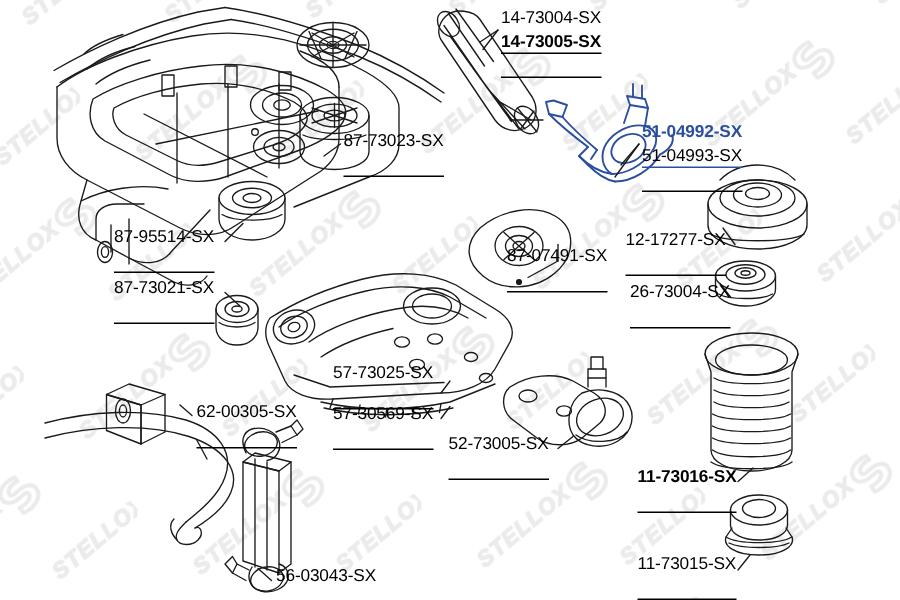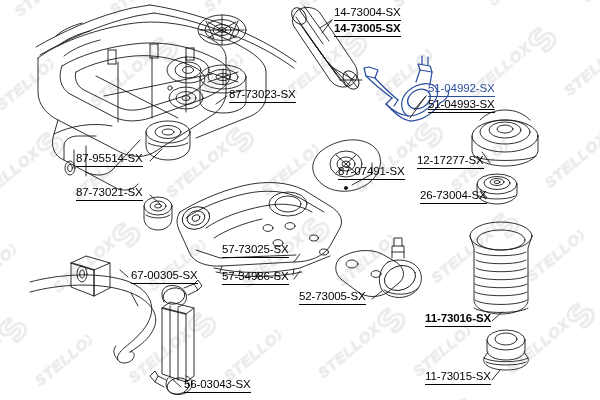--- a/index.html
+++ b/index.html
@@ -18,21 +18,21 @@
   #labels{z-index:2;}
   .lbl{
     position:absolute;
     font-family:"Liberation Sans", sans-serif;
     font-size:11.5px;
     color:#000;
     white-space:nowrap;
     letter-spacing:-0.1px;
     line-height:13px;
   }
-  .lbl.u{border-bottom:1px solid #000;padding-bottom:1px;}
+  .lbl.u{border-bottom:1px solid #000;padding-bottom:16px;}
   .lbl.blue{color:#2b4f9e;}
   .lbl.blue.u{border-bottom:1px solid #2b4f9e;}
 </style>
 </head>
 <body>
 
 <div id="stage">
 
   <svg id="wm" viewBox="0 0 600 400">
     <defs>
@@ -325,41 +325,41 @@
       </g>
     </g>
   </svg>
 
   <div id="labels">
 
     <div class="lbl u" style="left:334px;top:6px;">14-73004-SX</div>
 
     <div class="lbl u" style="left:334px;top:22px;font-weight:bold;">14-73005-SX</div>
 
-    <div class="lbl blue u" style="left:428px;top:82px;">51-04992-SX</div>
-
-    <div class="lbl u" style="left:428px;top:98px;text-decoration:underline;">51-04993-SX</div>
+    <div class="lbl blue u" style="left:428px;top:82px;font-weight:bold;">51-04992-SX</div>
+
+    <div class="lbl u" style="left:428px;top:98px;">51-04993-SX</div>
 
     <div class="lbl u" style="left:229px;top:88px;">87-73023-SX</div>
 
     <div class="lbl u" style="left:76px;top:152px;">87-95514-SX</div>
 
     <div class="lbl u" style="left:76px;top:186px;">87-73021-SX</div>
 
     <div class="lbl u" style="left:338px;top:165px;">87-07491-SX</div>
 
     <div class="lbl u" style="left:417px;top:154px;">12-17277-SX</div>
 
     <div class="lbl u" style="left:420px;top:189px;">26-73004-SX</div>
 
     <div class="lbl u" style="left:222px;top:243px;text-align:center;">57-73025-SX</div>
 
-    <div class="lbl u" style="left:222px;top:270px;">57-34986-SX</div>
-
-    <div class="lbl u" style="left:131px;top:269px;">67-00305-SX</div>
+    <div class="lbl u" style="left:222px;top:270px;">57-30569-SX</div>
+
+    <div class="lbl u" style="left:131px;top:269px;">62-00305-SX</div>
 
     <div class="lbl u" style="left:299px;top:290px;">52-73005-SX</div>
 
     <div class="lbl u" style="left:425px;top:312px;font-weight:bold;">11-73016-SX</div>
 
     <div class="lbl u" style="left:425px;top:370px;">11-73015-SX</div>
 
     <div class="lbl u" style="left:184px;top:378px;">56-03043-SX</div>
 
   </div>

